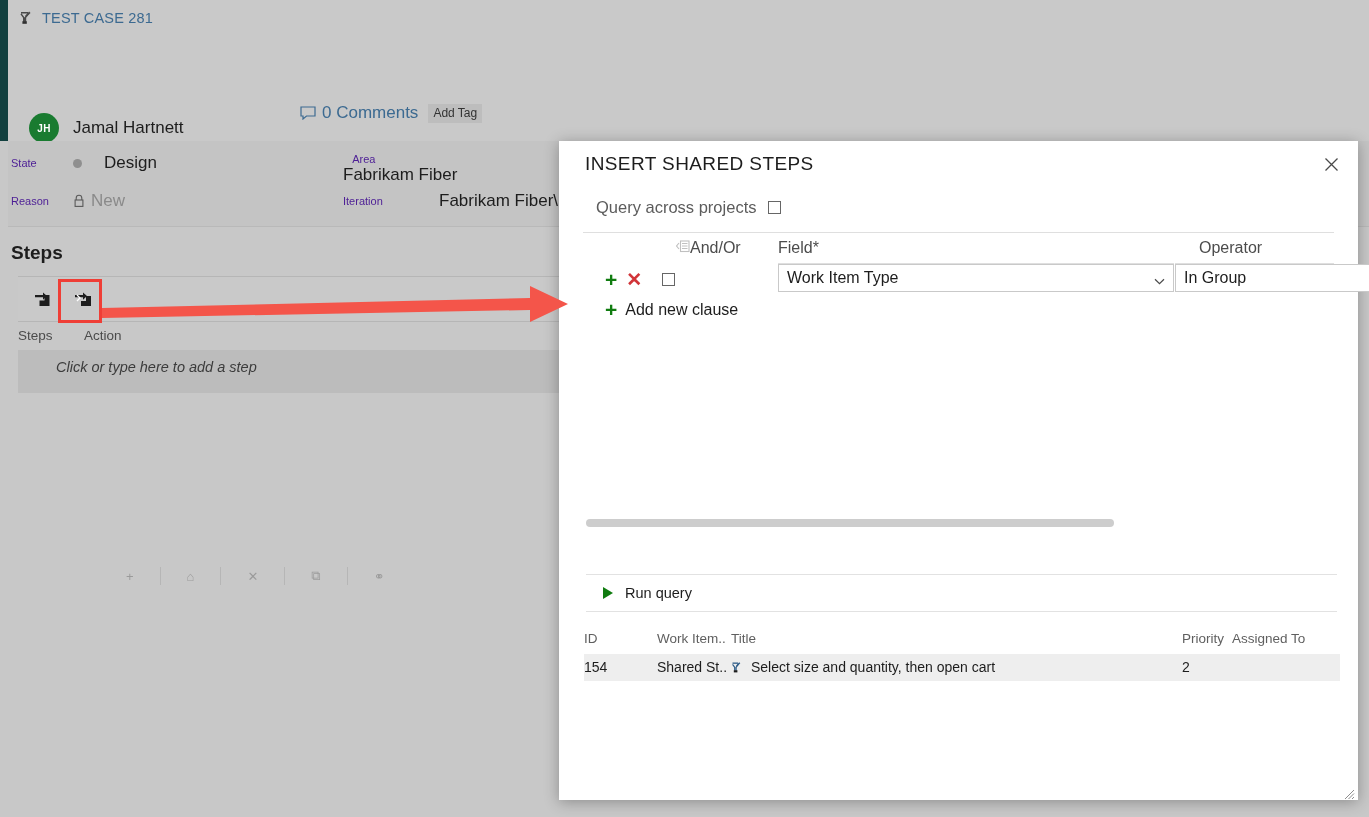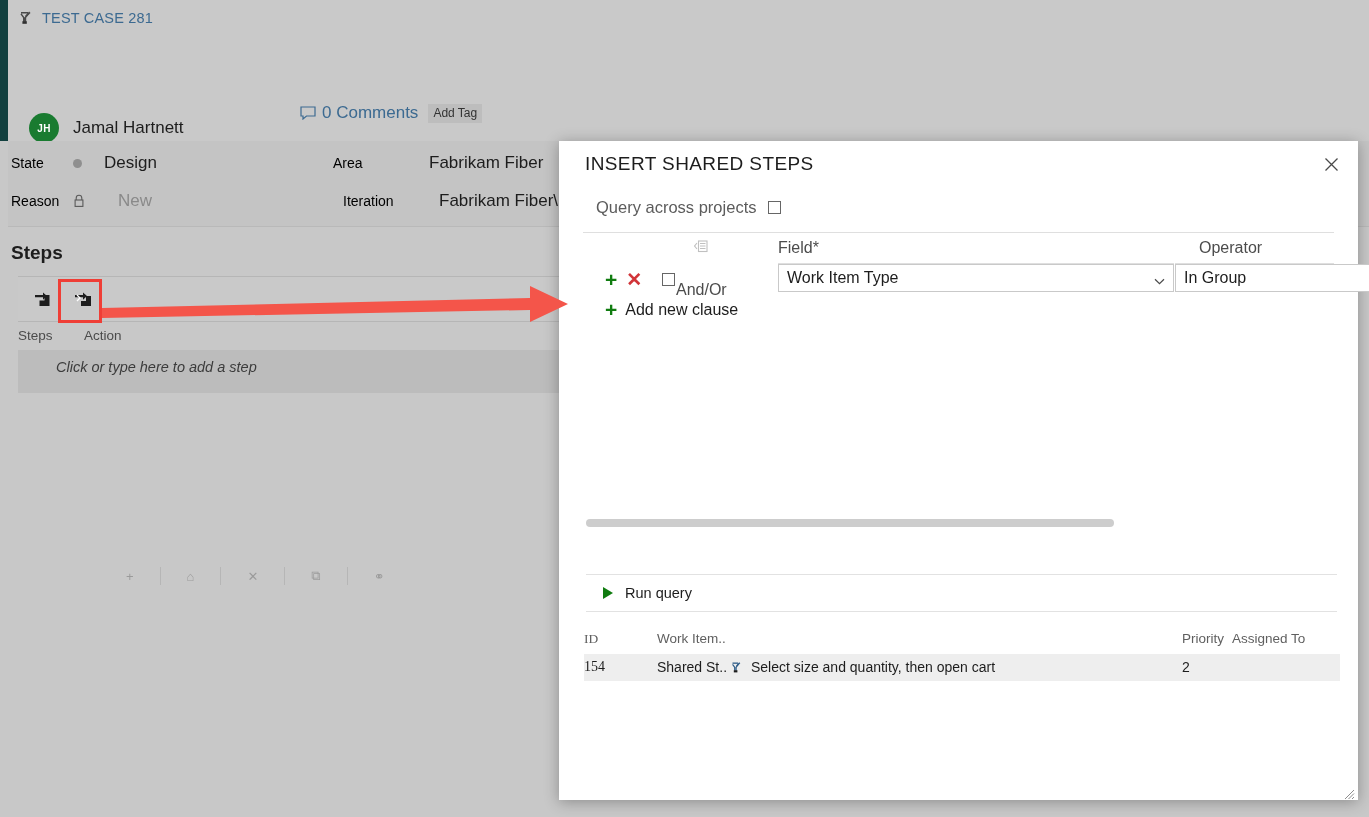--- a/index.html
+++ b/index.html
@@ -85,21 +85,21 @@
   
   .fields-band {
     position: absolute;
     left: 8px; top: 141px;
     width: 1361px; height: 85px;
     background: #c4c4c4;
     border-bottom: 1px solid #b9b9b9;
   }
   .field-row { position: absolute; display: flex; align-items: center; }
   .field-label {
-    font-size: 14px; color: #000000;
+    font-size: 11px; color: #4c1d95;
   }
   .field-value { font-size: 17px; color: #1d1d1d; }
   .field-value.muted { color: #8a8a8a; }
   .state-dot {
     width: 9px; height: 9px; border-radius: 50%;
     background: #8f8f8f;
     display: inline-block;
   }
   .lock-icon { width: 12px; height: 14px; display:block; }
 
@@ -201,21 +201,21 @@
 
   .qb-divider {
     position: absolute; left: 24px; top: 91px;
     width: 751px; height: 1px; background: #dfdfdf;
   }
 
   .qb-head {
     position: absolute; top: 98px;
     font-size: 16px; color: #4c4c4c;
   }
-  .qb-head.andor { left: 117px; display:flex; align-items:center; gap:24px;flex-direction:column; }
+  .qb-head.andor { left: 117px; display:flex; align-items:center; gap:0; }
   .qb-head.field { left: 219px; color:#4c4c4c; }
   .qb-head.oper  { left: 640px; }
   .qb-head-rule {
     position: absolute; top: 122px; height: 1px; background: #dfdfdf;
   }
 
   .clause-row { position: absolute; left: 46px; top: 128px; display: flex; align-items: center; }
   .ic-plus  { color: #107c10; font-size: 21px; line-height: 1; font-weight: 600; }
   .ic-x     { color: #d13438; font-size: 19px; line-height: 1; font-weight: 700; margin-left: 9px; }
   .clause-chk { margin-left: 20px; }
@@ -268,21 +268,21 @@
     position: relative; height: 27px;
     font-size: 13.5px; color: #5f5f5f;
   }
   .grid-row {
     position: relative; height: 27px;
     background: #eeeeee;
     font-size: 14px; color: #1d1d1d;
   }
   .cell { position: absolute; top: 4px; white-space: nowrap; overflow: hidden; }
   .grid-row .cell { top: 5px; }
-  .c-id     { left: 0px;   width: 70px; font-family: Liberation Serif, serif; }
+  .c-id     { left: 0px;   width: 70px; }
   .c-type   { left: 73px;  width: 70px; }
   .c-title  { left: 147px; width: 560px; }
   .c-prio   { left: 598px; width: 60px; }
   .c-assign { left: 648px; width: 100px; }
   .ws-icon { display:inline-block; vertical-align: -3px; margin-right: 6px; }
   .resize-grip {
     position: absolute; right: 3px; bottom: 3px;
     width: 11px; height: 11px;
   }
 
@@ -337,23 +337,23 @@
       <span class="field-value" style="margin-left:22px;">Design</span>
     </div>
     <div class="field-row" style="left:3px; top:50px;">
       <span class="field-label" style="width:62px;">Reason</span>
       <span class="lock-icon">
         <svg width="12" height="14" viewBox="0 0 12 14">
           <path d="M3.2 6 v-2 a2.8 2.8 0 0 1 5.6 0 v2" fill="none" stroke="#5a5a5a" stroke-width="1.1"></path>
           <rect x="2.1" y="6" width="7.8" height="6.4" fill="none" stroke="#5a5a5a" stroke-width="1.1"></rect>
         </svg>
       </span>
-      <span class="field-value muted" style="margin-left:33px;">New</span>
-    </div>
-    <div class="field-row" style="left:325px; top:12px;">
+      <span class="field-value muted" style="margin-left:6px;">New</span>
+    </div>
+    <div class="field-row" style="left:335px; top:12px;flex-direction:column;">
       <span class="field-label" style="width:96px;">Area</span>
       <span class="field-value">Fabrikam Fiber</span>
     </div>
     <div class="field-row" style="left:335px; top:50px;justify-content:space-between;">
       <span class="field-label" style="width:96px;">Iteration</span>
       <span class="field-value">Fabrikam Fiber\F</span>
     </div>
   </div>
 
   <div class="steps-title">Steps</div>
@@ -474,20 +474,21 @@
 
     <div class="runquery-bar">
       <span class="run-triangle"></span>
       <span class="run-label">Run query</span>
     </div>
 
     <div class="grid">
       <div class="grid-head">
         <span class="cell c-id">ID</span>
         <span class="cell c-type">Work Item...</span>
+        <span class="cell c-title">Title</span>
         <span class="cell c-prio">Priority</span>
         <span class="cell c-assign">Assigned To</span>
       </div>
       <div class="grid-row">
         <span class="cell c-id">154</span>
         <span class="cell c-type">Shared St...</span>
         <span class="cell c-title">
           <span class="ws-icon">
             <svg width="14" height="14" viewBox="0 0 14 14">
               <path d="M1.5 1.5 h5.5 v1.3 h-5.5 z" fill="#2d5c88"></path>

